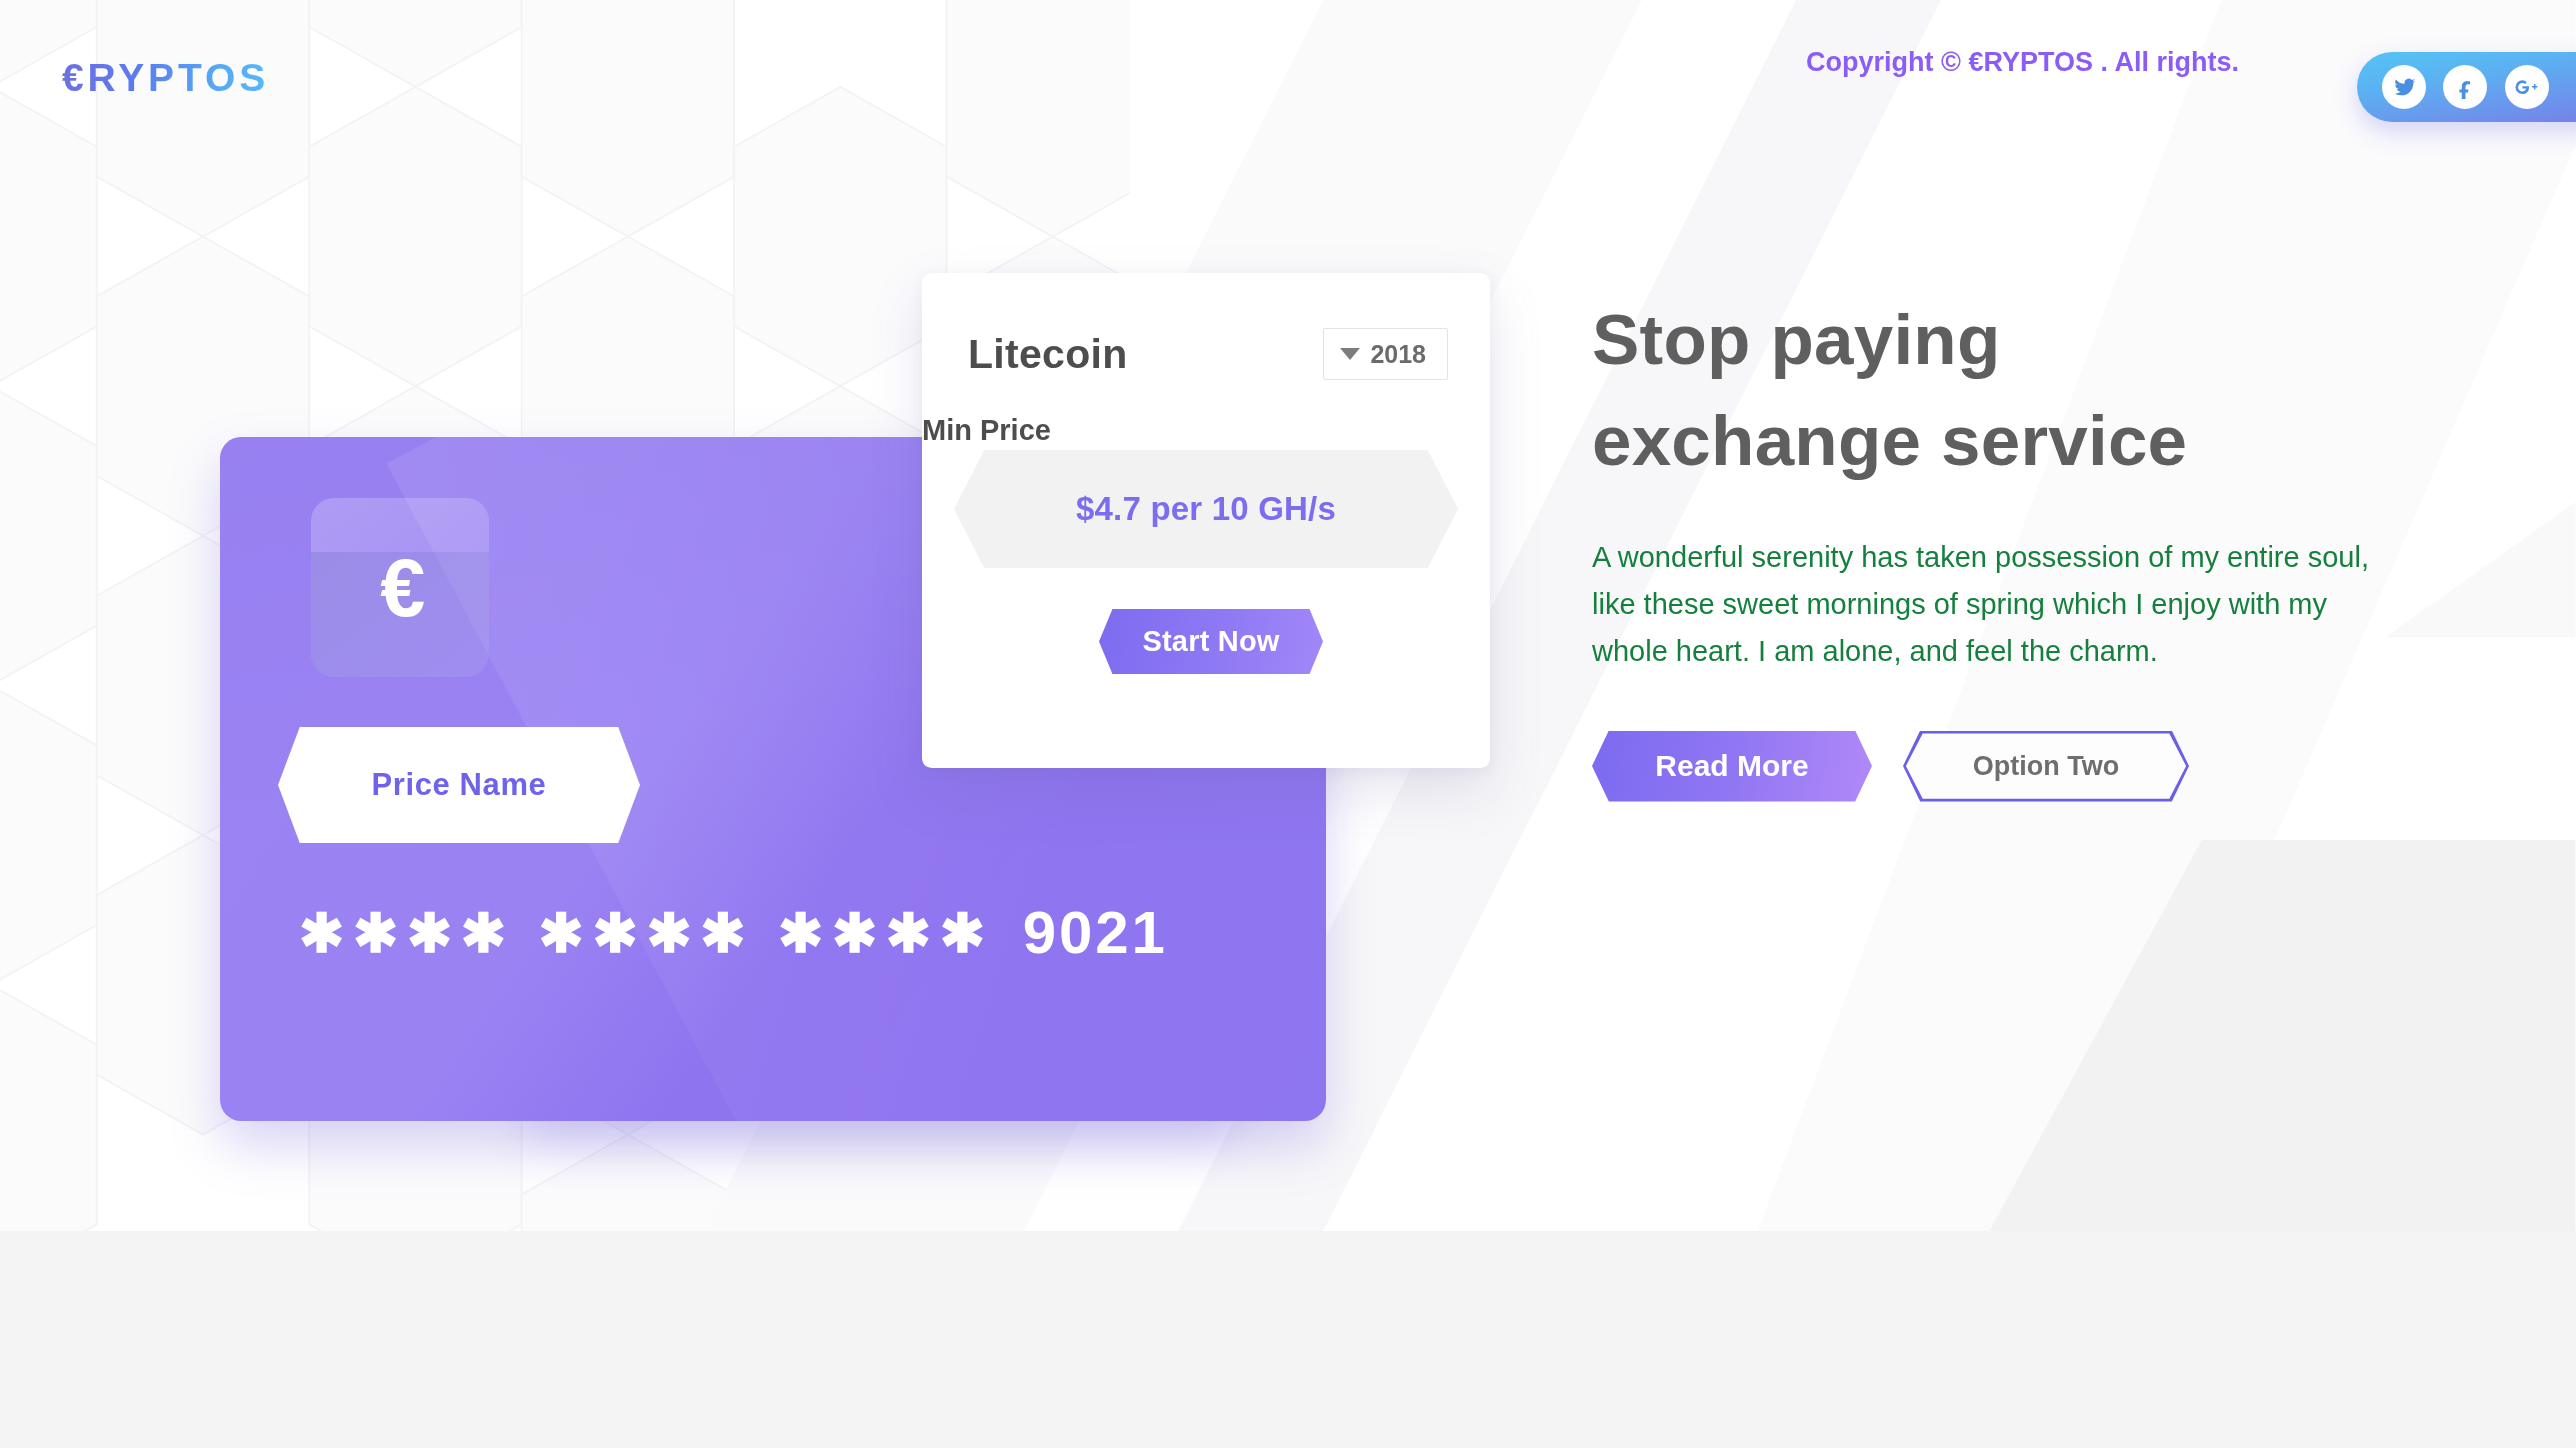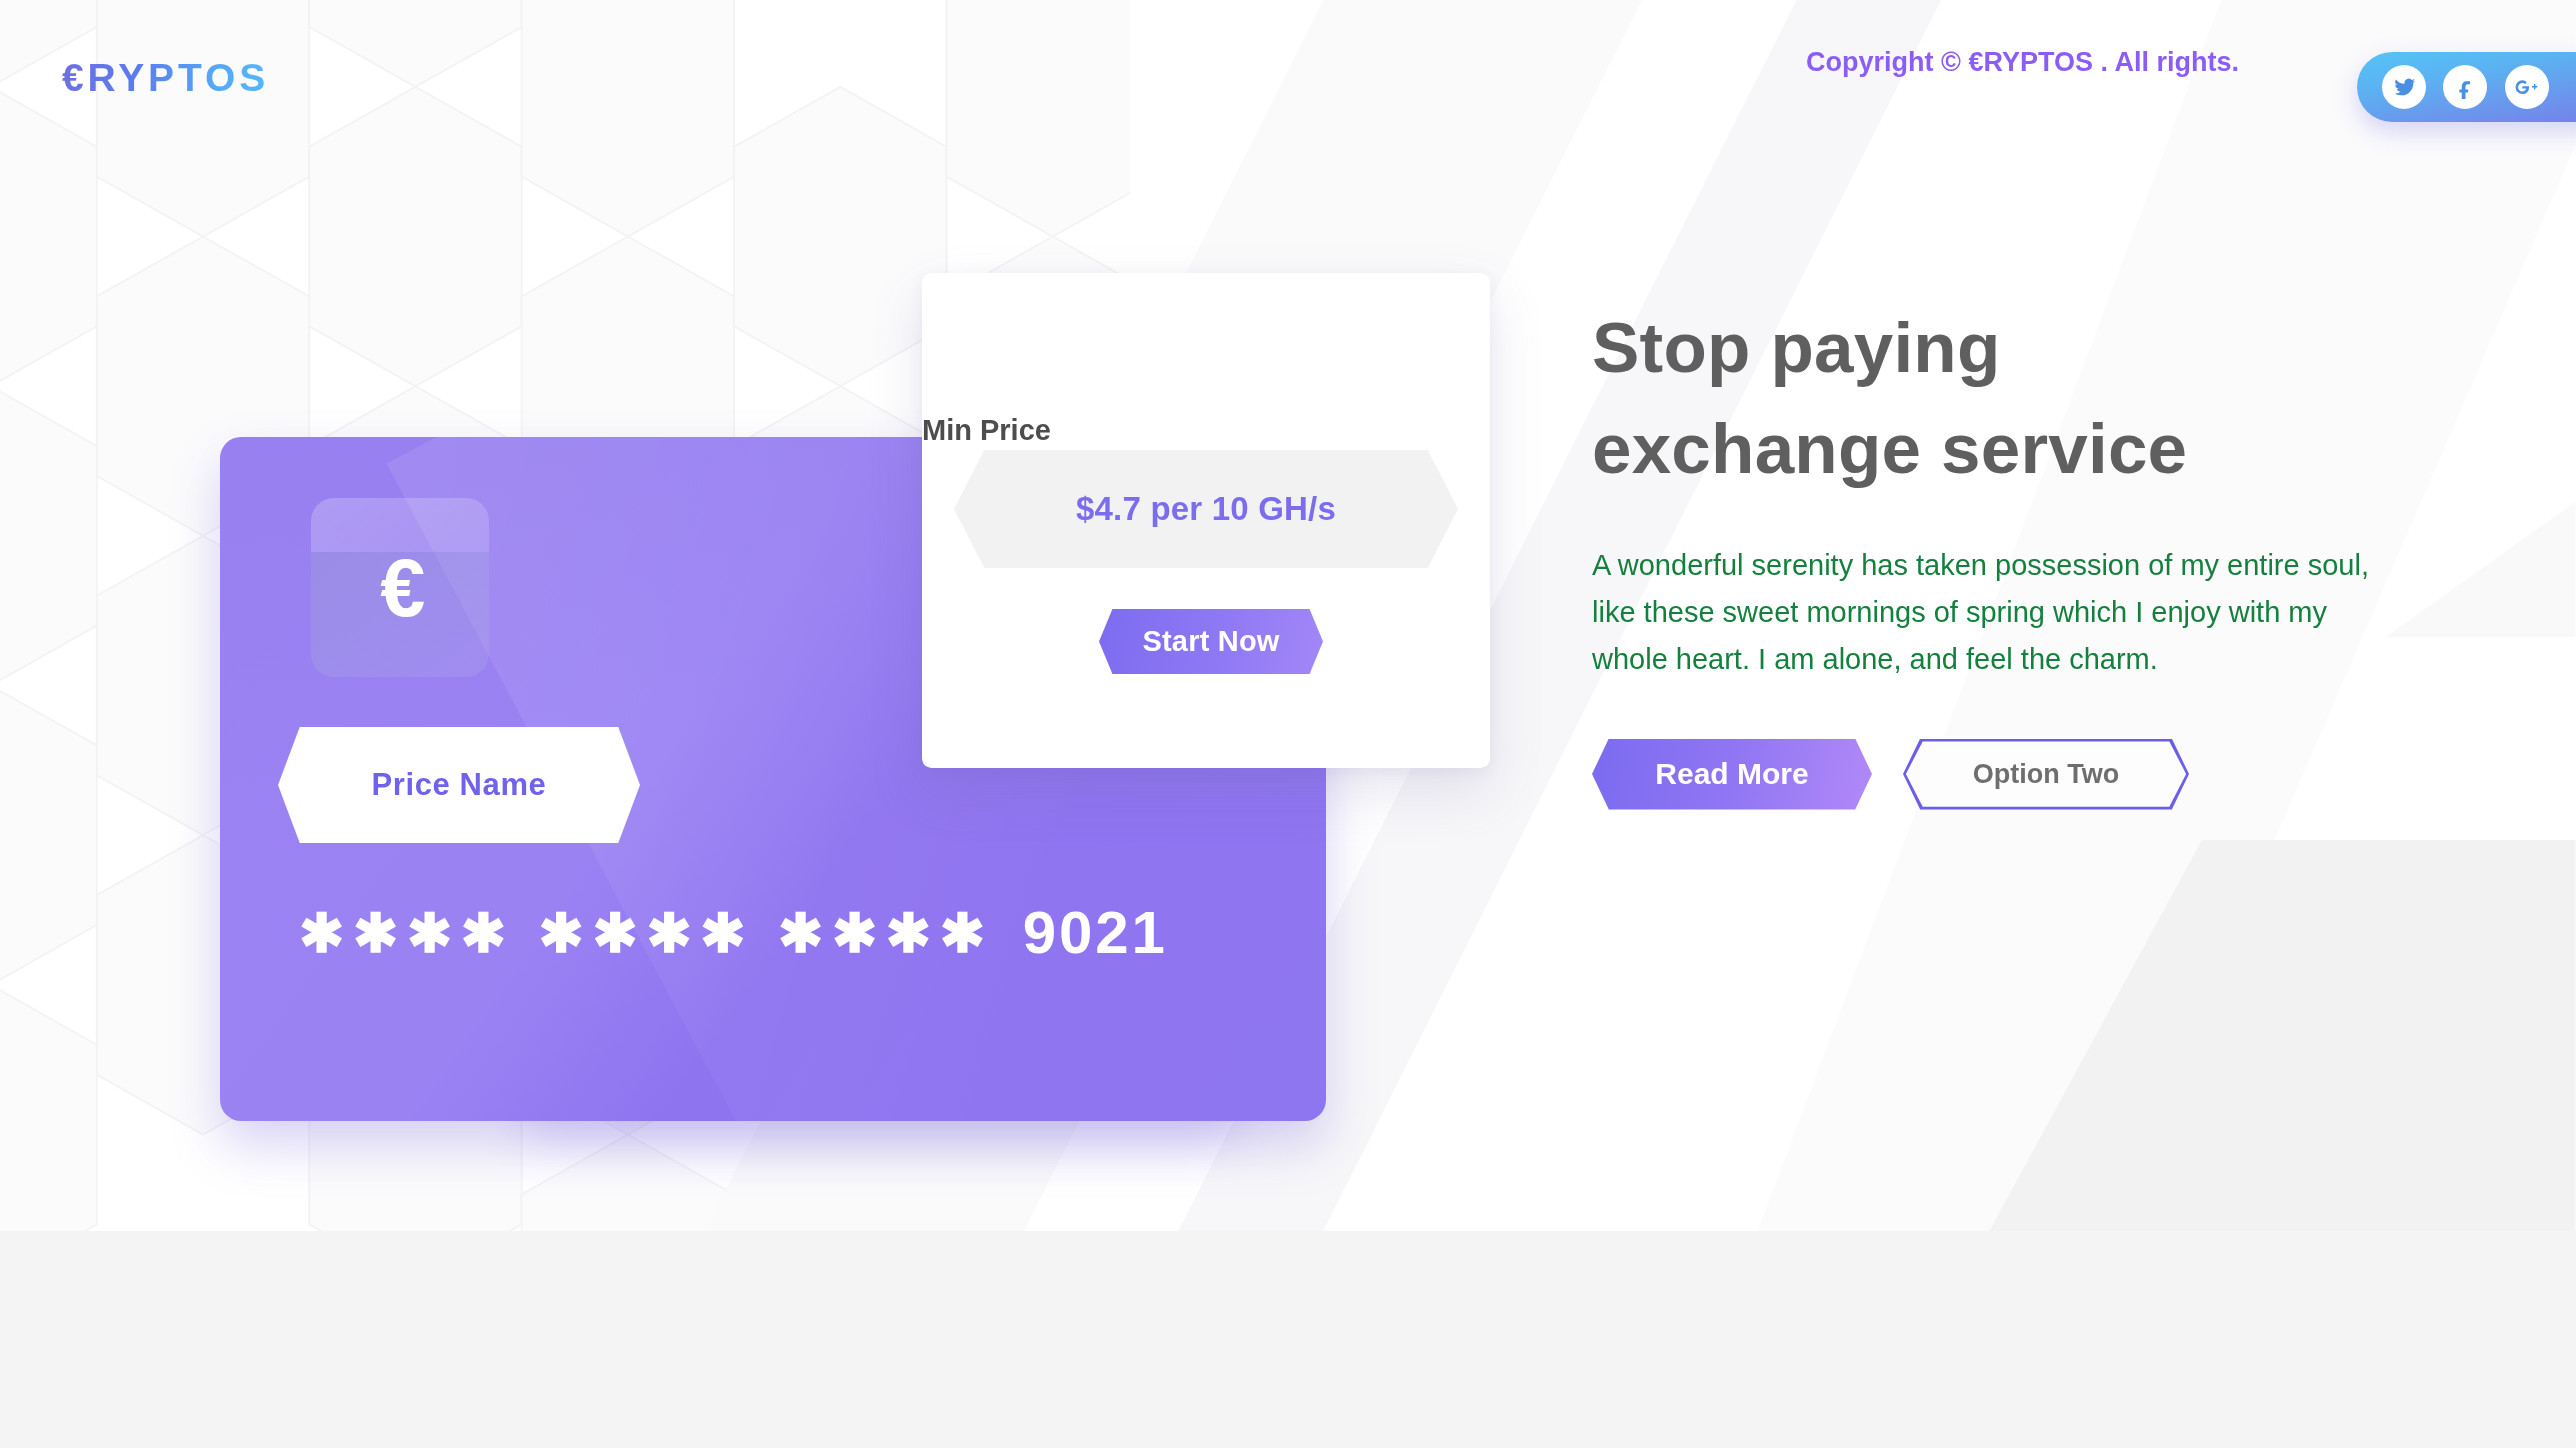--- a/index.html
+++ b/index.html
@@ -165,21 +165,21 @@
   }
   .start-btn {
     position:absolute; left:177px; top:336px;
     width: 224px; height: 65px;
     background: linear-gradient(100deg, #7d6cf0 0%, #8f79f4 55%, #a287f8 100%);
     color:#fff; font-size:29px; font-weight:900; letter-spacing:0.2px;
     cursor:pointer;
   }
 
   
-  .rightcol { position:absolute; left:1592px; top:298px; width: 831px; }
+  .rightcol { position:absolute; left:1592px; top:290px; width: 831px; }
   .headline {
     font-size: 71px; font-weight: 900; color:#5f5f5f; line-height: 1.42;
     letter-spacing: 0.2px;
   }
   .lead {
     margin-top: 42px;
     font-size: 29px; color:#15803d; line-height: 1.62; font-weight: 400;
     max-width: 784px;
   }
   .cta-row { margin-top: 56px; display:flex; align-items:center; gap: 31px; }
@@ -299,20 +299,27 @@
         <span>Price Name</span>
       </div>
     </div>
 
     <div class="card-number">
       <span class="cn-stars">✱✱✱✱ ✱✱✱✱ ✱✱✱✱</span>
       <span class="cn-digits">9021</span>
     </div>
 
     <div class="panel">
+      <div class="panel-head">
+        <div class="coin-name">Litecoin</div>
+        <div class="year-select">
+          <span class="caret"></span>
+          <span>2018</span>
+        </div>
+      </div>
 
       <div class="min-price-label">Min Price</div>
 
       <div class="price-hex hexbadge">
         <span>$4.7 per 10 GH/s</span>
       </div>
 
       <div class="start-btn hexbadge">
         <span>Start Now</span>
       </div>

